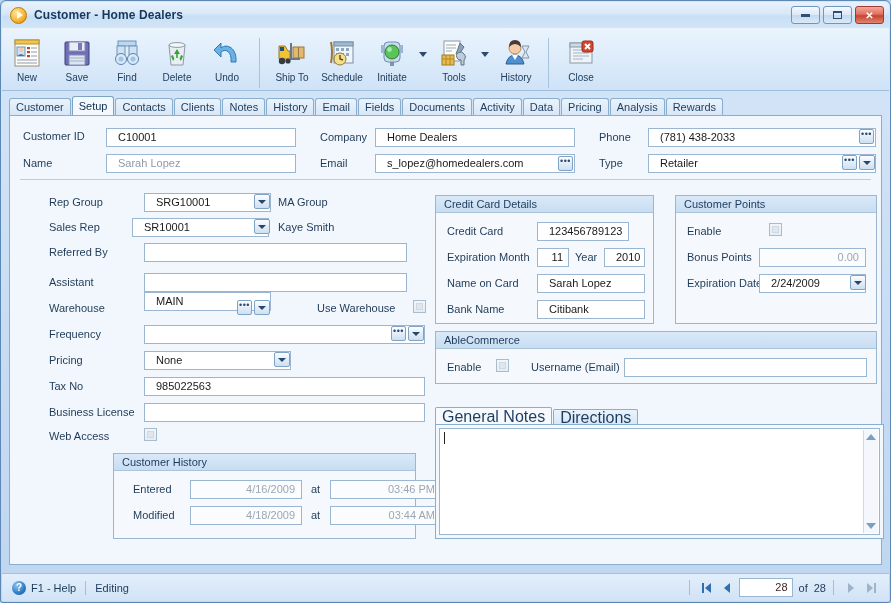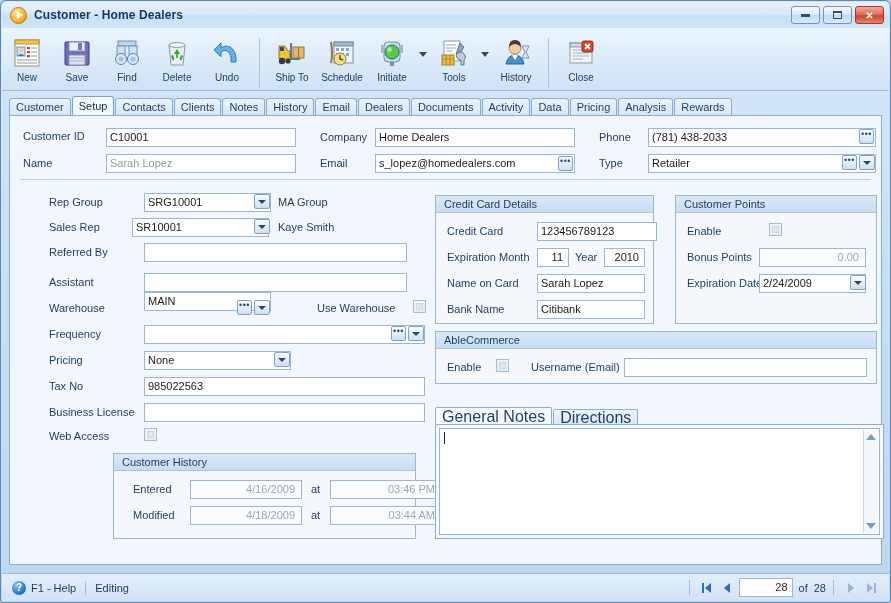--- a/index.html
+++ b/index.html
@@ -99,21 +99,21 @@
   .panel {
     position: absolute; left: 8px; top: 114px; right: 8px; bottom: 37px;
     background: #f1f7fd; border: 1px solid #8aaecd;
   }
   .hdr-sep { position: absolute; left: 10px; right: 10px; top: 63px; height: 1px; background: #b6cde2; }
 
   .lbl { color: #1f3a57; font-size: 11px; }
   .fld {
     background: #fff; border: 1px solid #9ab6d0; height: 19px;
     font-family: "Liberation Sans", sans-serif; font-size: 11px; color: #1a1a1a;
-    padding: 0 3px; line-height: 17px; position: relative; overflow: hidden;
+    padding: 0 11px; line-height: 17px; position: relative; overflow: hidden;
     white-space: nowrap;
   }
   .fld.ro { background: #fbfcfe; color: #9aa7b4; text-align: right; padding-right: 6px; }
   .fld.grey { color: #8d9aa8; }
   .fld.right { text-align: right; padding-right: 5px; }
   .btn-ell {
     position: absolute; right: 1px; top: 1px; width: 15px; height: 15px;
     border: 1px solid #7fa3c4; border-radius: 2px;
     background: linear-gradient(180deg,#fbfdff 0%, #e2edf9 50%, #cfe0f2 100%);
     color: #2c4a6b; font-size: 9px; line-height: 9px; text-align: center;
@@ -422,21 +422,21 @@
   </div>
 
   <div class="tabstrip">
     <div class="tab">Customer</div>
     <div class="tab active">Setup</div>
     <div class="tab">Contacts</div>
     <div class="tab">Clients</div>
     <div class="tab">Notes</div>
     <div class="tab">History</div>
     <div class="tab">Email</div>
-    <div class="tab">Dealers</div>
+    <div class="tab">Fields</div>
     <div class="tab">Documents</div>
     <div class="tab">Activity</div>
     <div class="tab">Data</div>
     <div class="tab">Pricing</div>
     <div class="tab">Analysis</div>
     <div class="tab">Rewards</div>
   </div>
 
   <div class="panel">
 
@@ -532,21 +532,21 @@
 
       <div class="abs lbl" style="left:19px; top:55px;">Modified</div>
       <div class="abs fld ro" style="left:76px; top:52px; width:112px;">4/18/2009</div>
       <div class="abs lbl" style="left:197px; top:55px;">at</div>
       <div class="abs fld ro" style="left:216px; top:52px; width:112px;">03:44 AM</div>
     </div>
 
     <div class="group" style="left:425px; top:79px; width:219px; height:129px;">
       <div class="gh">Credit Card Details</div>
       <div class="abs lbl" style="left:11px; top:29px;">Credit Card</div>
-      <div class="abs fld" style="left:101px; top:26px; width:120px;">123456789123</div>
+      <div class="abs fld" style="left:101px; top:26px; width:92px;">123456789123</div>
 
       <div class="abs lbl" style="left:11px; top:55px;">Expiration Month</div>
       <div class="abs fld right" style="left:101px; top:52px; width:32px;">11</div>
       <div class="abs lbl" style="left:139px; top:55px;">Year</div>
       <div class="abs fld right" style="left:168px; top:52px; width:41px;">2010</div>
 
       <div class="abs lbl" style="left:11px; top:81px;">Name on Card</div>
       <div class="abs fld" style="left:101px; top:78px; width:108px;">Sarah Lopez</div>
 
       <div class="abs lbl" style="left:11px; top:107px;">Bank Name</div>

